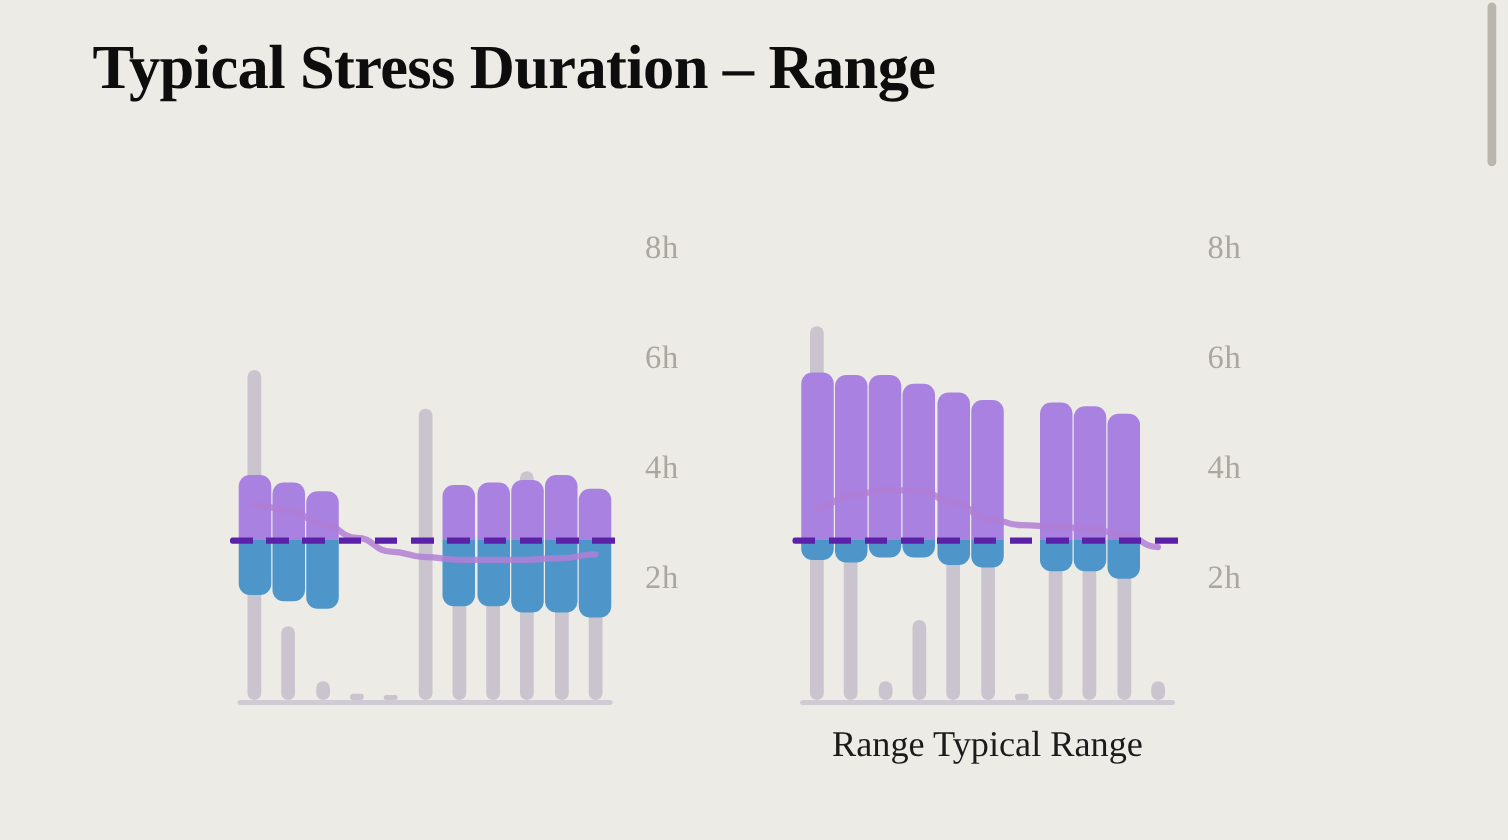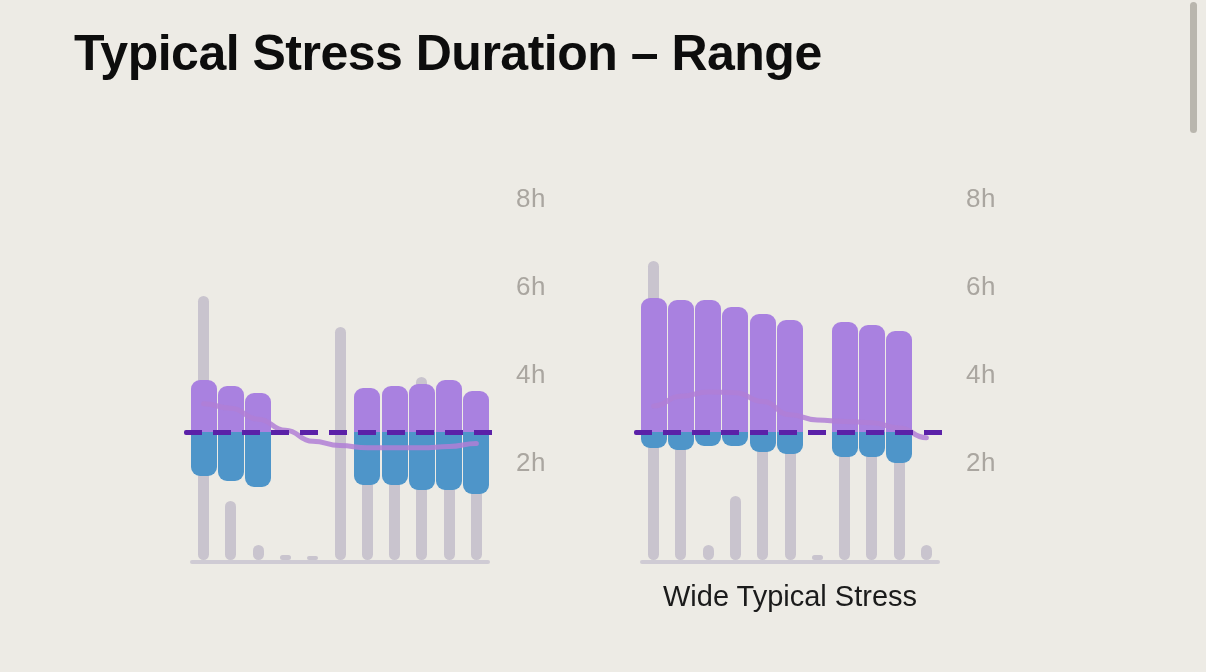--- a/index.html
+++ b/index.html
@@ -3,21 +3,21 @@
 <meta charset="utf-8">
 <style>
   html,body{margin:0;padding:0;}
   body{
     width:1206px;height:672px;
     background:#EDEBE5;
     font-family:"Liberation Sans", sans-serif;
     overflow:hidden;
     position:relative;
   }
-  #root{position:absolute;inset:0;}
+  #root{position:absolute;inset:0;font-family:Liberation Serif, serif;}
 
   .page-title{
     position:absolute;
     left:74px; top:24px;
     font-size:50px;
     font-weight:700;
     letter-spacing:-0.5px;
     color:#0d0d0d;
     white-space:nowrap;
   }
@@ -235,16 +235,16 @@
           <path d="M 13.636363636363637 206 C 27.272727272727273 206, 27.272727272727273 196.32, 40.90909090909091 196.32 C 54.54545454545455 196.32, 54.54545454545455 191.92000000000002, 68.18181818181819 191.92000000000002 C 81.81818181818181 191.92000000000002, 81.81818181818181 192.8, 95.45454545454545 192.8 C 109.0909090909091 192.8, 109.0909090909091 201.6, 122.72727272727273 201.6 C 136.36363636363637 201.6, 136.36363636363637 214.8, 150 214.8 C 163.63636363636363 214.8, 163.63636363636363 220.07999999999998, 177.27272727272725 220.07999999999998 C 190.90909090909088 220.07999999999998, 190.90909090909088 221.4, 204.54545454545453 221.4 C 218.1818181818182 221.4, 218.1818181818182 222.72, 231.8181818181818 222.72 C 245.45454545454547 222.72, 245.45454545454547 228, 259.0909090909091 228 C 272.72727272727275 228, 272.72727272727275 237.68, 286.3636363636364 237.68" fill="none" stroke="#B07FD6" stroke-width="5" stroke-linecap="round" opacity="0.85"></path>
         </svg>
         <div class="threshold-line" style="top: 230.4px;"></div>
       </div>
     <div class="axis-col">
         <div class="tick-label" style="top: 8px;">8h</div>
         <div class="tick-label" style="top: 96px;">6h</div>
         <div class="tick-label" style="top: 184px;">4h</div>
         <div class="tick-label" style="top: 272px;">2h</div>
       </div>
-    <div class="panel-caption">Wide Typical Stress</div>
+    <div class="panel-caption">Range Typical Range</div>
   </div>
 
 </div>
 
 </body></html>

